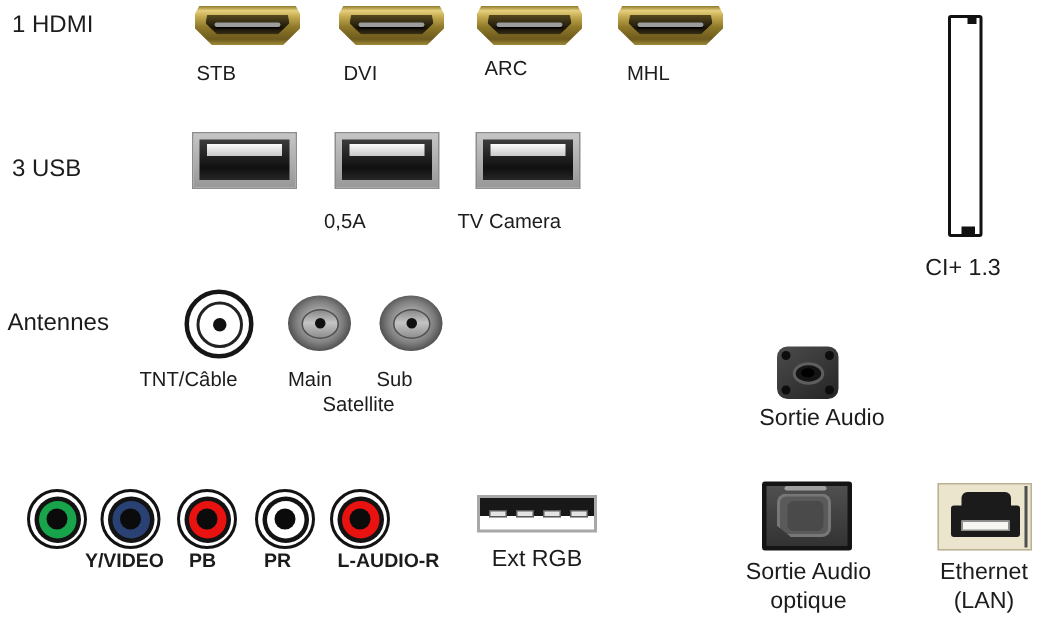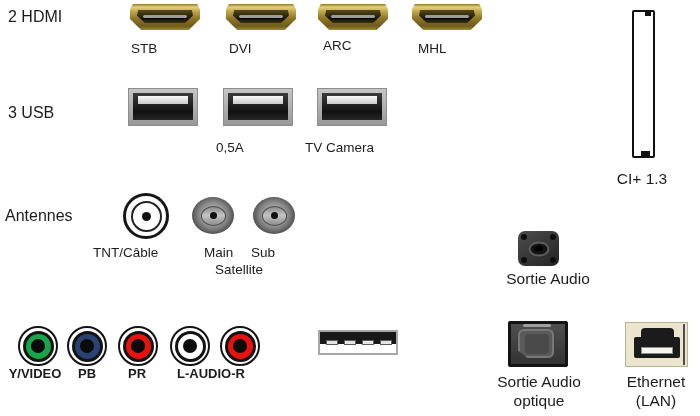--- a/index.html
+++ b/index.html
@@ -3,21 +3,21 @@
 <meta charset="utf-8">
 <style>
   * { box-sizing: border-box; margin: 0; padding: 0; }
   html, body { background: #ffffff; }
   .stage {
     position: relative; width: 700px; height: 416px; background: #ffffff;
     font-family: "Liberation Sans", sans-serif; color: #1c1c1c; overflow: hidden;
   }
   .sec   { position: absolute; font-size: 16px; white-space: nowrap; }
   .plabel{ position: absolute; font-size: 13.5px; white-space: nowrap; }
-  .blabel{ position: absolute; font-size: 13px; font-weight: bold; text-align: center; white-space: nowrap; }
+  .blabel{ position: absolute; font-size: 13px; font-weight: bold; text-align: center; white-space: nowrap; margin-left: 48px; }
   .biglabel { position: absolute; font-size: 15.5px; text-align: center; white-space: nowrap; }
 
   
   .hdmi {
     position: absolute; width: 70px; height: 26px;
     clip-path: polygon(4% 0, 96% 0, 100% 20%, 100% 58%, 84% 100%, 16% 100%, 0 58%, 0 20%);
     background: linear-gradient(180deg,#8d7a2c 0%,#e6d07c 12%,#c2a94f 28%,#8d7728 55%,#6e5a1d 85%,#a08a38 100%);
   }
   .hdmi::before {
     content:""; position:absolute; left:7px; right:7px; top:6px; bottom:7px;
@@ -112,21 +112,21 @@
   .eth-base { position:absolute; left:8px; top:14px; width:46px; height:21px;
     background:#1b1b1b; border-radius:2px; }
   .eth-slot { position:absolute; left:15px; top:24px; width:32px; height:7px;
     background:#f7f6f0; border:1px solid #8f8f8f; }
 </style>
 </head>
 <body>
 
 <div class="stage">
 
-  <div class="sec" style="left:8px; top:8px">2 HDMI</div>
+  <div class="sec" style="left:8px; top:8px">1 HDMI</div>
   <div class="sec" style="left:8px; top:104px">3 USB</div>
   <div class="sec" style="left:5px; top:207px">Antennes</div>
 
   <div class="hdmi" style="left:130px; top:4px"></div>
   <div class="hdmi" style="left:226px; top:4px"></div>
   <div class="hdmi" style="left:318px; top:4px"></div>
   <div class="hdmi" style="left:412px; top:4px"></div>
   <div class="plabel" style="left:131px; top:41px; width:60px">STB</div>
   <div class="plabel" style="left:229px; top:41px; width:60px">DVI</div>
   <div class="plabel" style="left:323px; top:38px; width:60px">ARC</div>
@@ -147,21 +147,21 @@
     <div class="sat-mid">
         <div class="sat-dot"></div>
       </div>
   </div>
   <div class="sat" style="left:253px; top:197px">
     <div class="sat-mid">
         <div class="sat-dot"></div>
       </div>
   </div>
   <div class="plabel" style="left:93px;  top:245px; width:90px">TNT/Câble</div>
-  <div class="plabel" style="left:204px; top:245px; width:60px">Main</div>
+  <div class="plabel" style="left:192px; top:245px; width:60px">Main</div>
   <div class="plabel" style="left:251px; top:245px; width:50px">Sub</div>
   <div class="plabel" style="left:215px; top:262px; width:80px">Satellite</div>
 
   <div class="rca" style="left:18px; top:326px">
     <div class="rca-black">
         <div class="rca-color" style="background: rgb(23, 164, 75);">
           <div class="rca-center"></div>
         </div>
       </div>
   </div>
@@ -198,20 +198,21 @@
   <div class="blabel" style="left:117px; top:366px; width:40px">PR</div>
   <div class="blabel" style="left:161px; top:366px; width:100px">L-AUDIO-R</div>
 
   <div class="extrgb">
     <div class="extrgb-top"></div>
     <span class="pin" style="left:6px"></span>
     <span class="pin" style="left:24px"></span>
     <span class="pin" style="left:42px"></span>
     <span class="pin" style="left:60px"></span>
   </div>
+  <div class="biglabel" style="left:313px; top:364px; width:90px">Ext RGB</div>
 
   <div class="ci">
     <div class="ci-tab-top"></div>
     <div class="ci-tab-bottom"></div>
   </div>
   <div class="biglabel" style="left:602px; top:170px; width:80px">CI+ 1.3</div>
 
   <div class="audioout">
     <span class="cdot tl"></span>
       <span class="cdot tr"></span>

